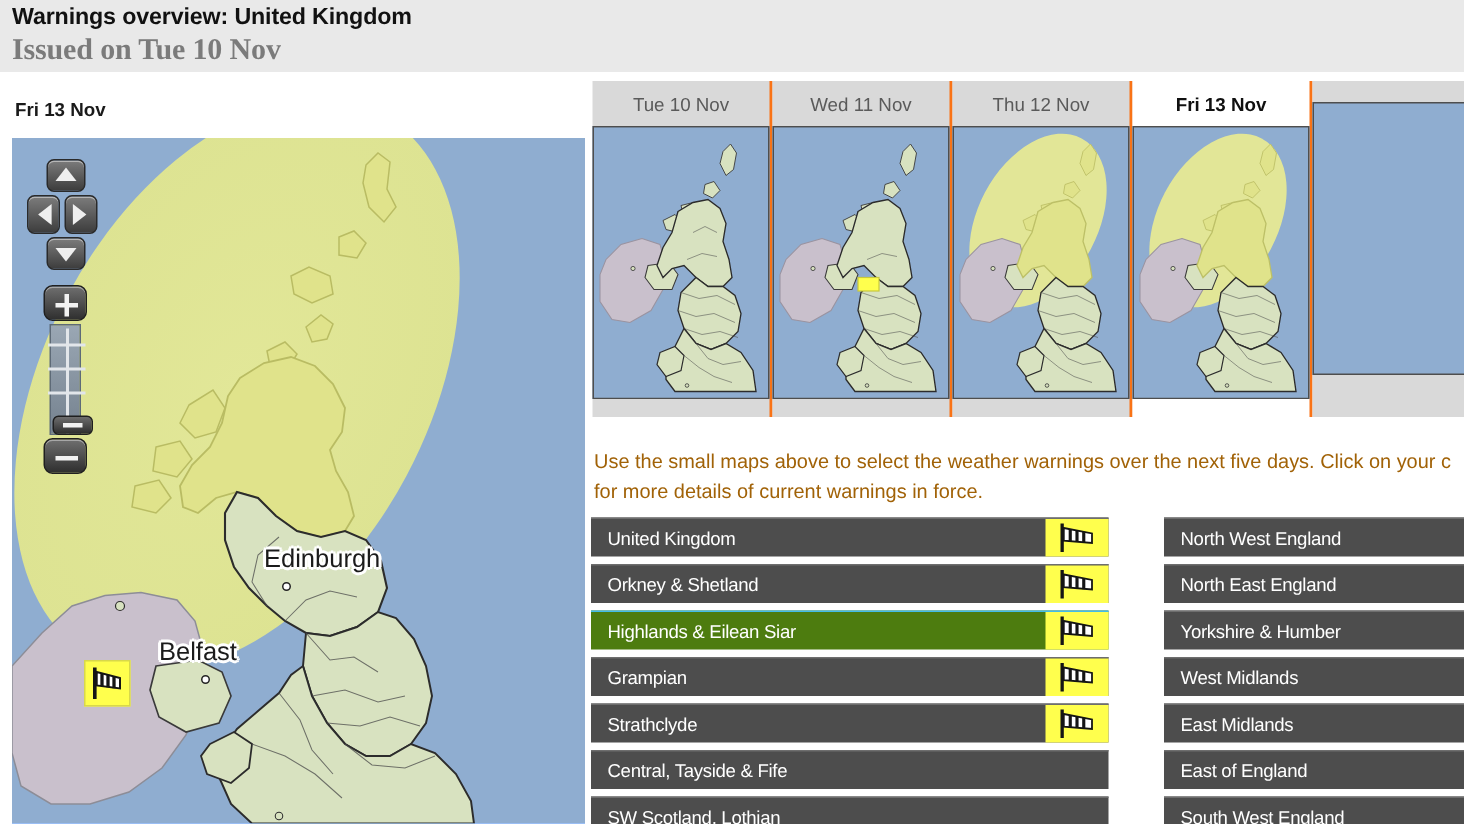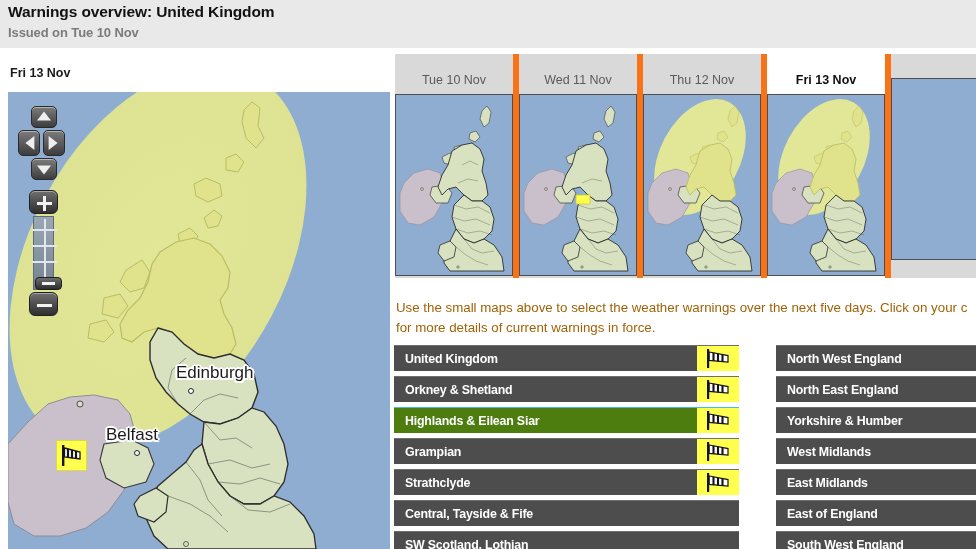--- a/index.html
+++ b/index.html
@@ -17,23 +17,23 @@
     width: 976px; height: 48px;
     background: #e9e9e9;
     padding: 2px 0 16px 8px;
   }
   #header-title {
     font-size: 15.5px; font-weight: bold;
     color: #111111; letter-spacing: -0.1px;
     line-height: 20px;
   }
   #header-subtitle {
-    font-size: 13px; font-weight: bold;
+    font-size: 20px; font-weight: bold;
     color: #7b7b7b; letter-spacing: -0.1px;
-    line-height: 20px; margin-top: 1px;
+    line-height: 20px; margin-top: 1px; font-family: Liberation Serif, serif;
   }
 
   
   #map-panel {
     position: absolute; left: 0; top: 48px;
     width: 390px; height: 501px;
     background: #ffffff;
   }
   #map-date {
     position: absolute; left: 10px; top: 18px;
@@ -140,22 +140,22 @@
 
   #thumb-strip {
     position: absolute; left: 5px; top: 6px;
     width: 581px; height: 224px;
     display: flex;
   }
   .thumb {
     position: relative;
     width: 143px; height: 224px;
     background: #d9d9d9;
-    border-right: 6px solid #f97316;
-    padding-top: 18px;
+    border-right: 2px solid #f97316;
+    padding-top: 8px;
   }
   .thumb.selected { background: #ffffff; }
   .thumb-label {
     text-align: center; font-size: 12.5px; color: #5a5a5a;
     line-height: 16px; margin-bottom: 6px;
   }
   .thumb.selected .thumb-label { color: #101010; font-weight: bold; }
   .thumb-map {
     position: relative; margin: 0 auto;
     width: 118px; height: 182px;
@@ -180,21 +180,21 @@
   .region-col.right { width: 229px; padding-left: 29px; }
   .region-row {
     position: relative;
     height: 26px; margin-bottom: 5px;
     background: #4d4d4d;
     border-top: 1px solid #6e6e6e;
     display: flex; align-items: center;
   }
   .region-row.active { background: #4d7c0f; border-top-color: #43bce9; }
   .region-name {
-    font-size: 12.4px; font-weight: bold; color: #ffffff;
+    font-size: 12.4px; font-weight: normal; color: #ffffff;
     padding-left: 11px; letter-spacing: -0.2px; white-space: nowrap;
   }
   .region-warn {
     position: absolute; right: 0; top: 0;
     width: 42px; height: 100%;
     background: #ffff4d;
     display: flex; align-items: center; justify-content: center;
   }
 </style>
 </head>

